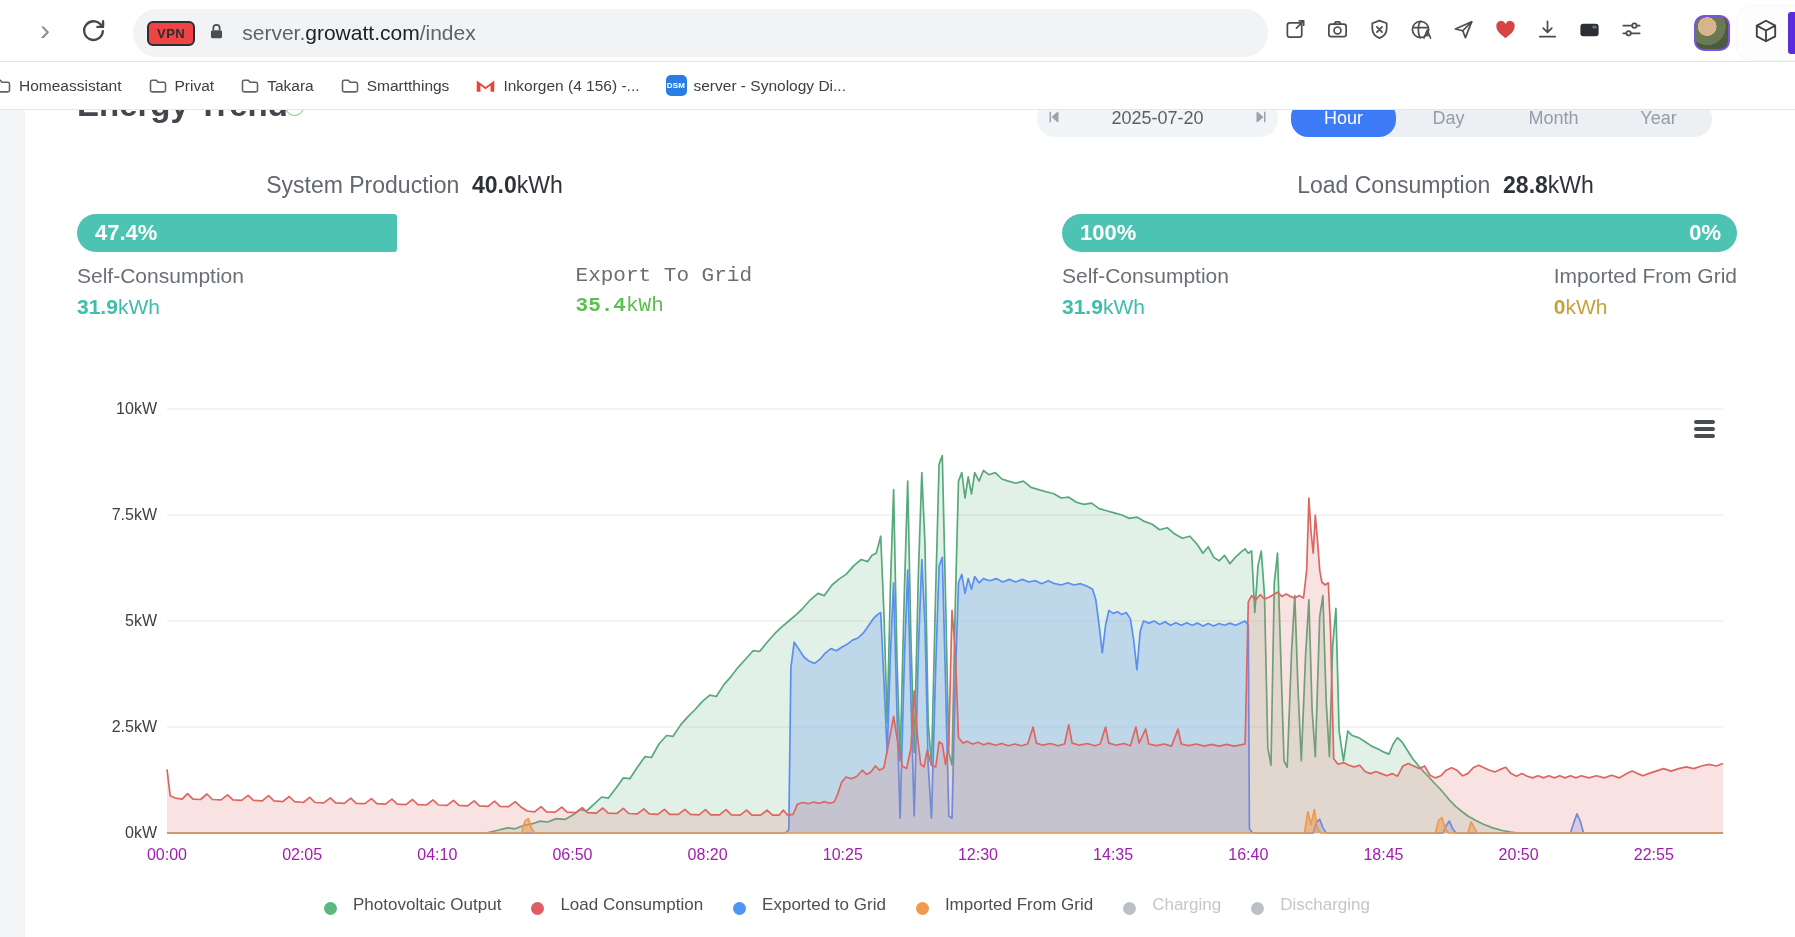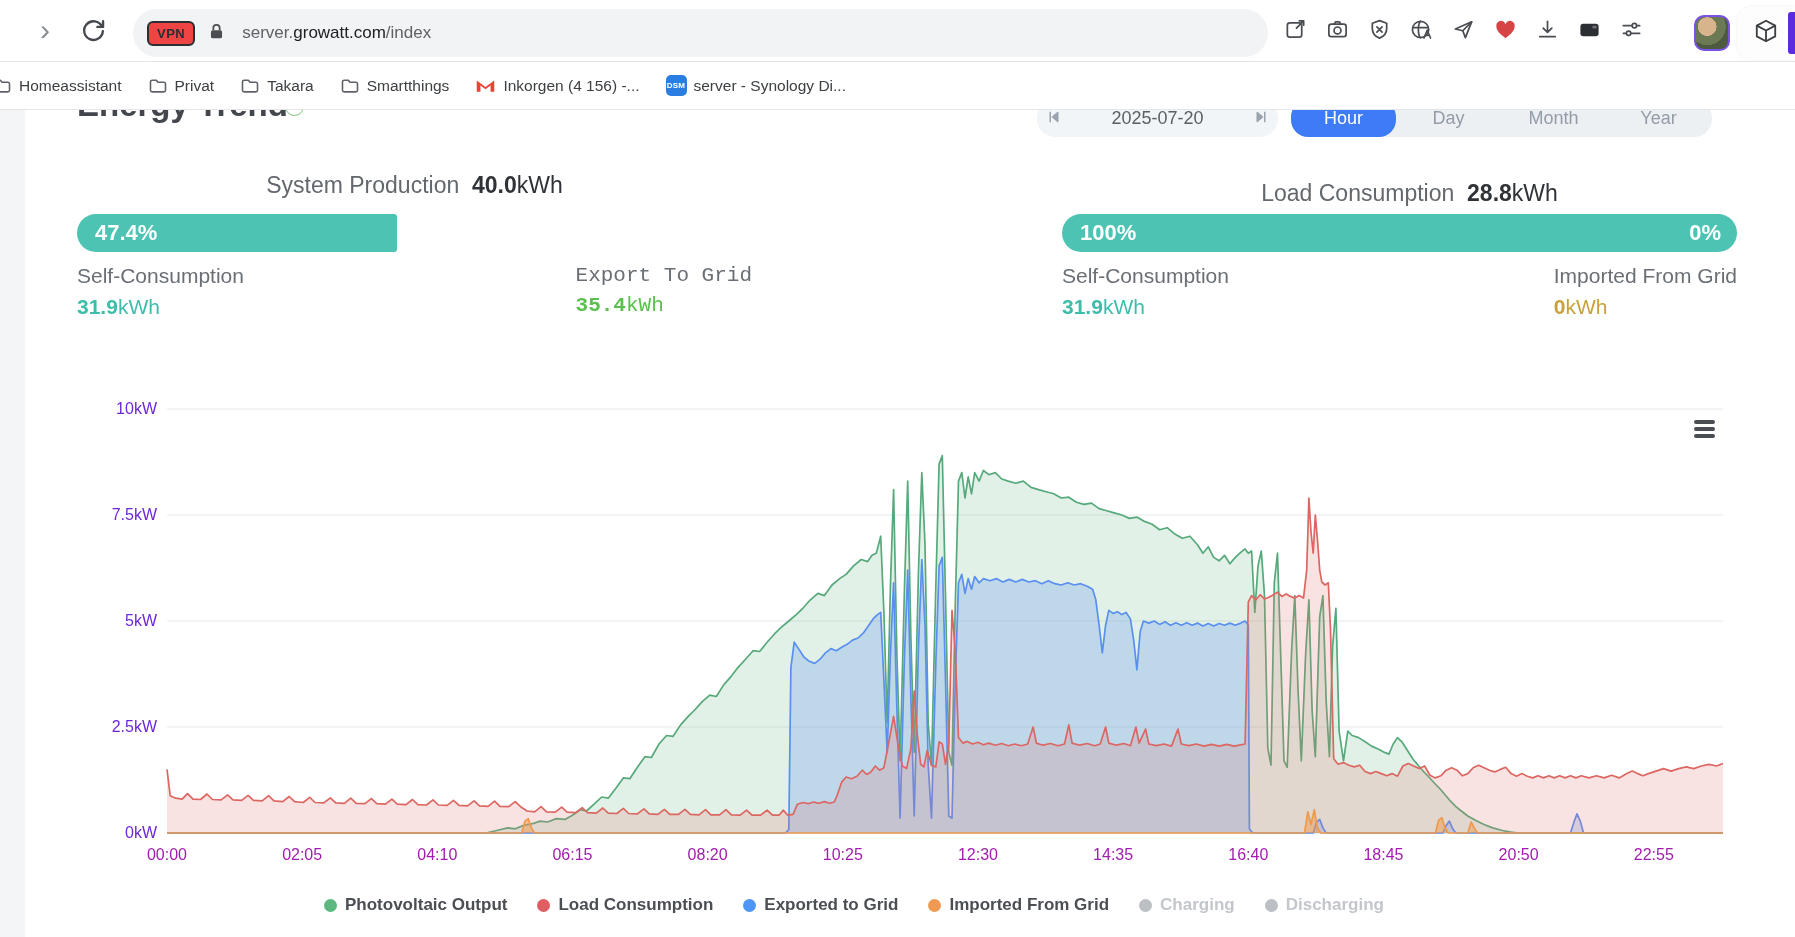--- a/index.html
+++ b/index.html
@@ -10,21 +10,21 @@
   }
   .abs{position:absolute;}
   
   #toolbar{left:0;top:0;width:1795px;height:62px;background:#fff;z-index:20;}
   #toolbar .divider{position:absolute;left:0;top:61px;width:1795px;height:1px;background:#e2e4e8;}
   .navglyph{position:absolute;top:12px;font-size:30px;color:#8a8f95;line-height:36px;}
   #reload-icon{position:absolute;left:80px;top:17px;}
   #urlbar{position:absolute;left:133px;top:9px;width:1135px;height:48px;border-radius:24px;background:#f1f3f4;display:flex;align-items:center;}
   #vpn-badge{margin-left:14px;border:2px solid #2b2e33;border-radius:6px;background:#ef4444;color:#2b2e33;font-weight:bold;font-size:13px;padding:3px 8px;letter-spacing:.5px;}
   #lock-icon{margin-left:12px;}
-  #url-text{margin-left:16px;font-size:17px;color:#5f6368;white-space:nowrap;}
+  #url-text{margin-left:16px;font-size:21px;color:#5f6368;white-space:nowrap;}
   #url-text .dom{color:#202124;}
   #ext-icons{position:absolute;left:1284px;top:18px;display:flex;align-items:center;gap:19px;}
   #avatar{position:absolute;left:1694px;top:15px;width:32px;height:32px;border-radius:10px;border:2px solid #7b52e6;
     background:radial-gradient(circle at 35% 30%,#d8b48c 0 30%,#6b7a54 31% 60%,#4c5a40 61%);}
   #side-card{position:absolute;left:1737px;top:6px;width:58px;height:54px;background:#fdfdfd;border-radius:16px 0 0 16px;box-shadow:0 0 3px rgba(0,0,0,.08);}
   #cube-icon{position:absolute;left:1753px;top:18px;}
   #purple-strip{position:absolute;left:1788px;top:12px;width:7px;height:42px;background:#5b2be0;border-radius:3px 0 0 3px;}
   
   #bookmarks{left:0;top:62px;width:1795px;height:47px;background:#fff;z-index:20;border-bottom:1px solid #e4e6e8;display:flex;}
   .bm-item{display:flex;align-items:center;gap:7px;margin-right:26px;color:#3c4043;font-size:15.5px;white-space:nowrap;cursor:default;}
@@ -47,26 +47,26 @@
   .bar{position:absolute;top:214px;width:675px;height:38px;display:flex;}
   .seg{height:38px;display:flex;align-items:center;color:#fff;font-weight:bold;font-size:22px;position:relative;}
   .seg .pl{padding-left:18px;}
   .seg .pr{position:absolute;right:16px;}
   .bk-label{font-size:21px;color:#6a6f75;}
   .bk-value{font-size:21px;font-weight:bold;margin-top:7px;}
   .bk-value .u{font-weight:normal;}
   .bk-left{position:absolute;top:264px;}
   .bk-right{position:absolute;top:264px;text-align:left;}
   
-  .ylab{position:absolute;width:100px;text-align:right;font-size:16px;color:#6d28d9;}
+  .ylab{position:absolute;width:100px;text-align:right;font-size:16px;color:#404040;}
   .xlab{position:absolute;width:90px;text-align:center;font-size:16px;color:#a21caf;top:846px;}
   #hamburger{left:1694px;top:420px;width:21px;height:18px;display:flex;flex-direction:column;justify-content:space-between;cursor:pointer;z-index:6;}
   #hamburger div{height:3.6px;background:#4a4e53;border-radius:2px;}
   #legend{left:324px;top:895px;display:flex;align-items:center;gap:30px;z-index:6;}
-  .lg-item{display:flex;align-items:center;gap:8px;font-size:17px;font-weight:bold;color:#4b4f54;white-space:nowrap;cursor:pointer;}
+  .lg-item{display:flex;align-items:flex-end;gap:16px;font-size:17px;font-weight:normal;color:#4b4f54;white-space:nowrap;cursor:pointer;}
   .lg-item.off{color:#c3c7cc;}
   .lg-dot{width:13px;height:13px;border-radius:50%;}
 </style>
 </head>
 <body>
 
 <svg id="chart-svg" class="abs" width="1795" height="937" style="left:0;top:0;z-index:1;">
     <line x1="167" y1="833" x2="1723" y2="833" stroke="#cfd2d6" stroke-width="1"></line>
     <line x1="167" y1="727" x2="1723" y2="727" stroke="#e9e9eb" stroke-width="1"></line>
     <line x1="167" y1="621" x2="1723" y2="621" stroke="#e9e9eb" stroke-width="1"></line>
@@ -118,21 +118,21 @@
     <div class="abs bk-left" style="left: 77px;">
       <div class="bk-label">Self-Consumption</div>
       <div class="bk-value" style="color: rgb(61, 189, 170);"><b>31.9</b><span class="u">kWh</span></div>
     </div>
     <div class="abs bk-right" style="left: auto; right: 1043px; font-family: Liberation Mono, monospace;">
       <div class="bk-label">Export To Grid</div>
       <div class="bk-value" style="color: rgb(92, 191, 79);"><b>35.4</b><span class="u">kWh</span></div>
     </div>
   </div>
 
-<div class="stat-title" style="left:1072px;margin-top:8px;">
+<div class="stat-title" style="left:1108px;">
   <span>Load Consumption</span>&nbsp; <b>28.8</b><span class="unit">kWh</span>
 </div>
 <div id="cons-bar" class="bar" style="left:1062px;">
     <div class="seg" style="width: 100%; background: rgb(77, 195, 179); border-radius: 19px;">
       <span class="pl">100%</span>
       <span class="pr">0%</span>
     </div>
   </div>
 <div id="cons-bk">
     <div class="abs bk-left" style="left: 1062px;">
@@ -147,21 +147,21 @@
 
 <div id="axis-labels">
     <div class="ylab" style="left: 57px; top: 824px;">0kW</div>
     <div class="ylab" style="left: 57px; top: 718px;">2.5kW</div>
     <div class="ylab" style="left: 57px; top: 612px;">5kW</div>
     <div class="ylab" style="left: 57px; top: 506px;">7.5kW</div>
     <div class="ylab" style="left: 57px; top: 400px;">10kW</div>
     <div class="xlab" style="left: 122px;">00:00</div>
     <div class="xlab" style="left: 257.163px;">02:05</div>
     <div class="xlab" style="left: 392.327px;">04:10</div>
-    <div class="xlab" style="left: 527.49px;">06:15</div>
+    <div class="xlab" style="left: 527.49px;">06:50</div>
     <div class="xlab" style="left: 662.653px;">08:20</div>
     <div class="xlab" style="left: 797.817px;">10:25</div>
     <div class="xlab" style="left: 932.98px;">12:30</div>
     <div class="xlab" style="left: 1068.14px;">14:35</div>
     <div class="xlab" style="left: 1203.31px;">16:40</div>
     <div class="xlab" style="left: 1338.47px;">18:45</div>
     <div class="xlab" style="left: 1473.63px;">20:50</div>
     <div class="xlab" style="left: 1608.8px;">22:55</div>
   </div>
 <div id="hamburger" class="abs">

